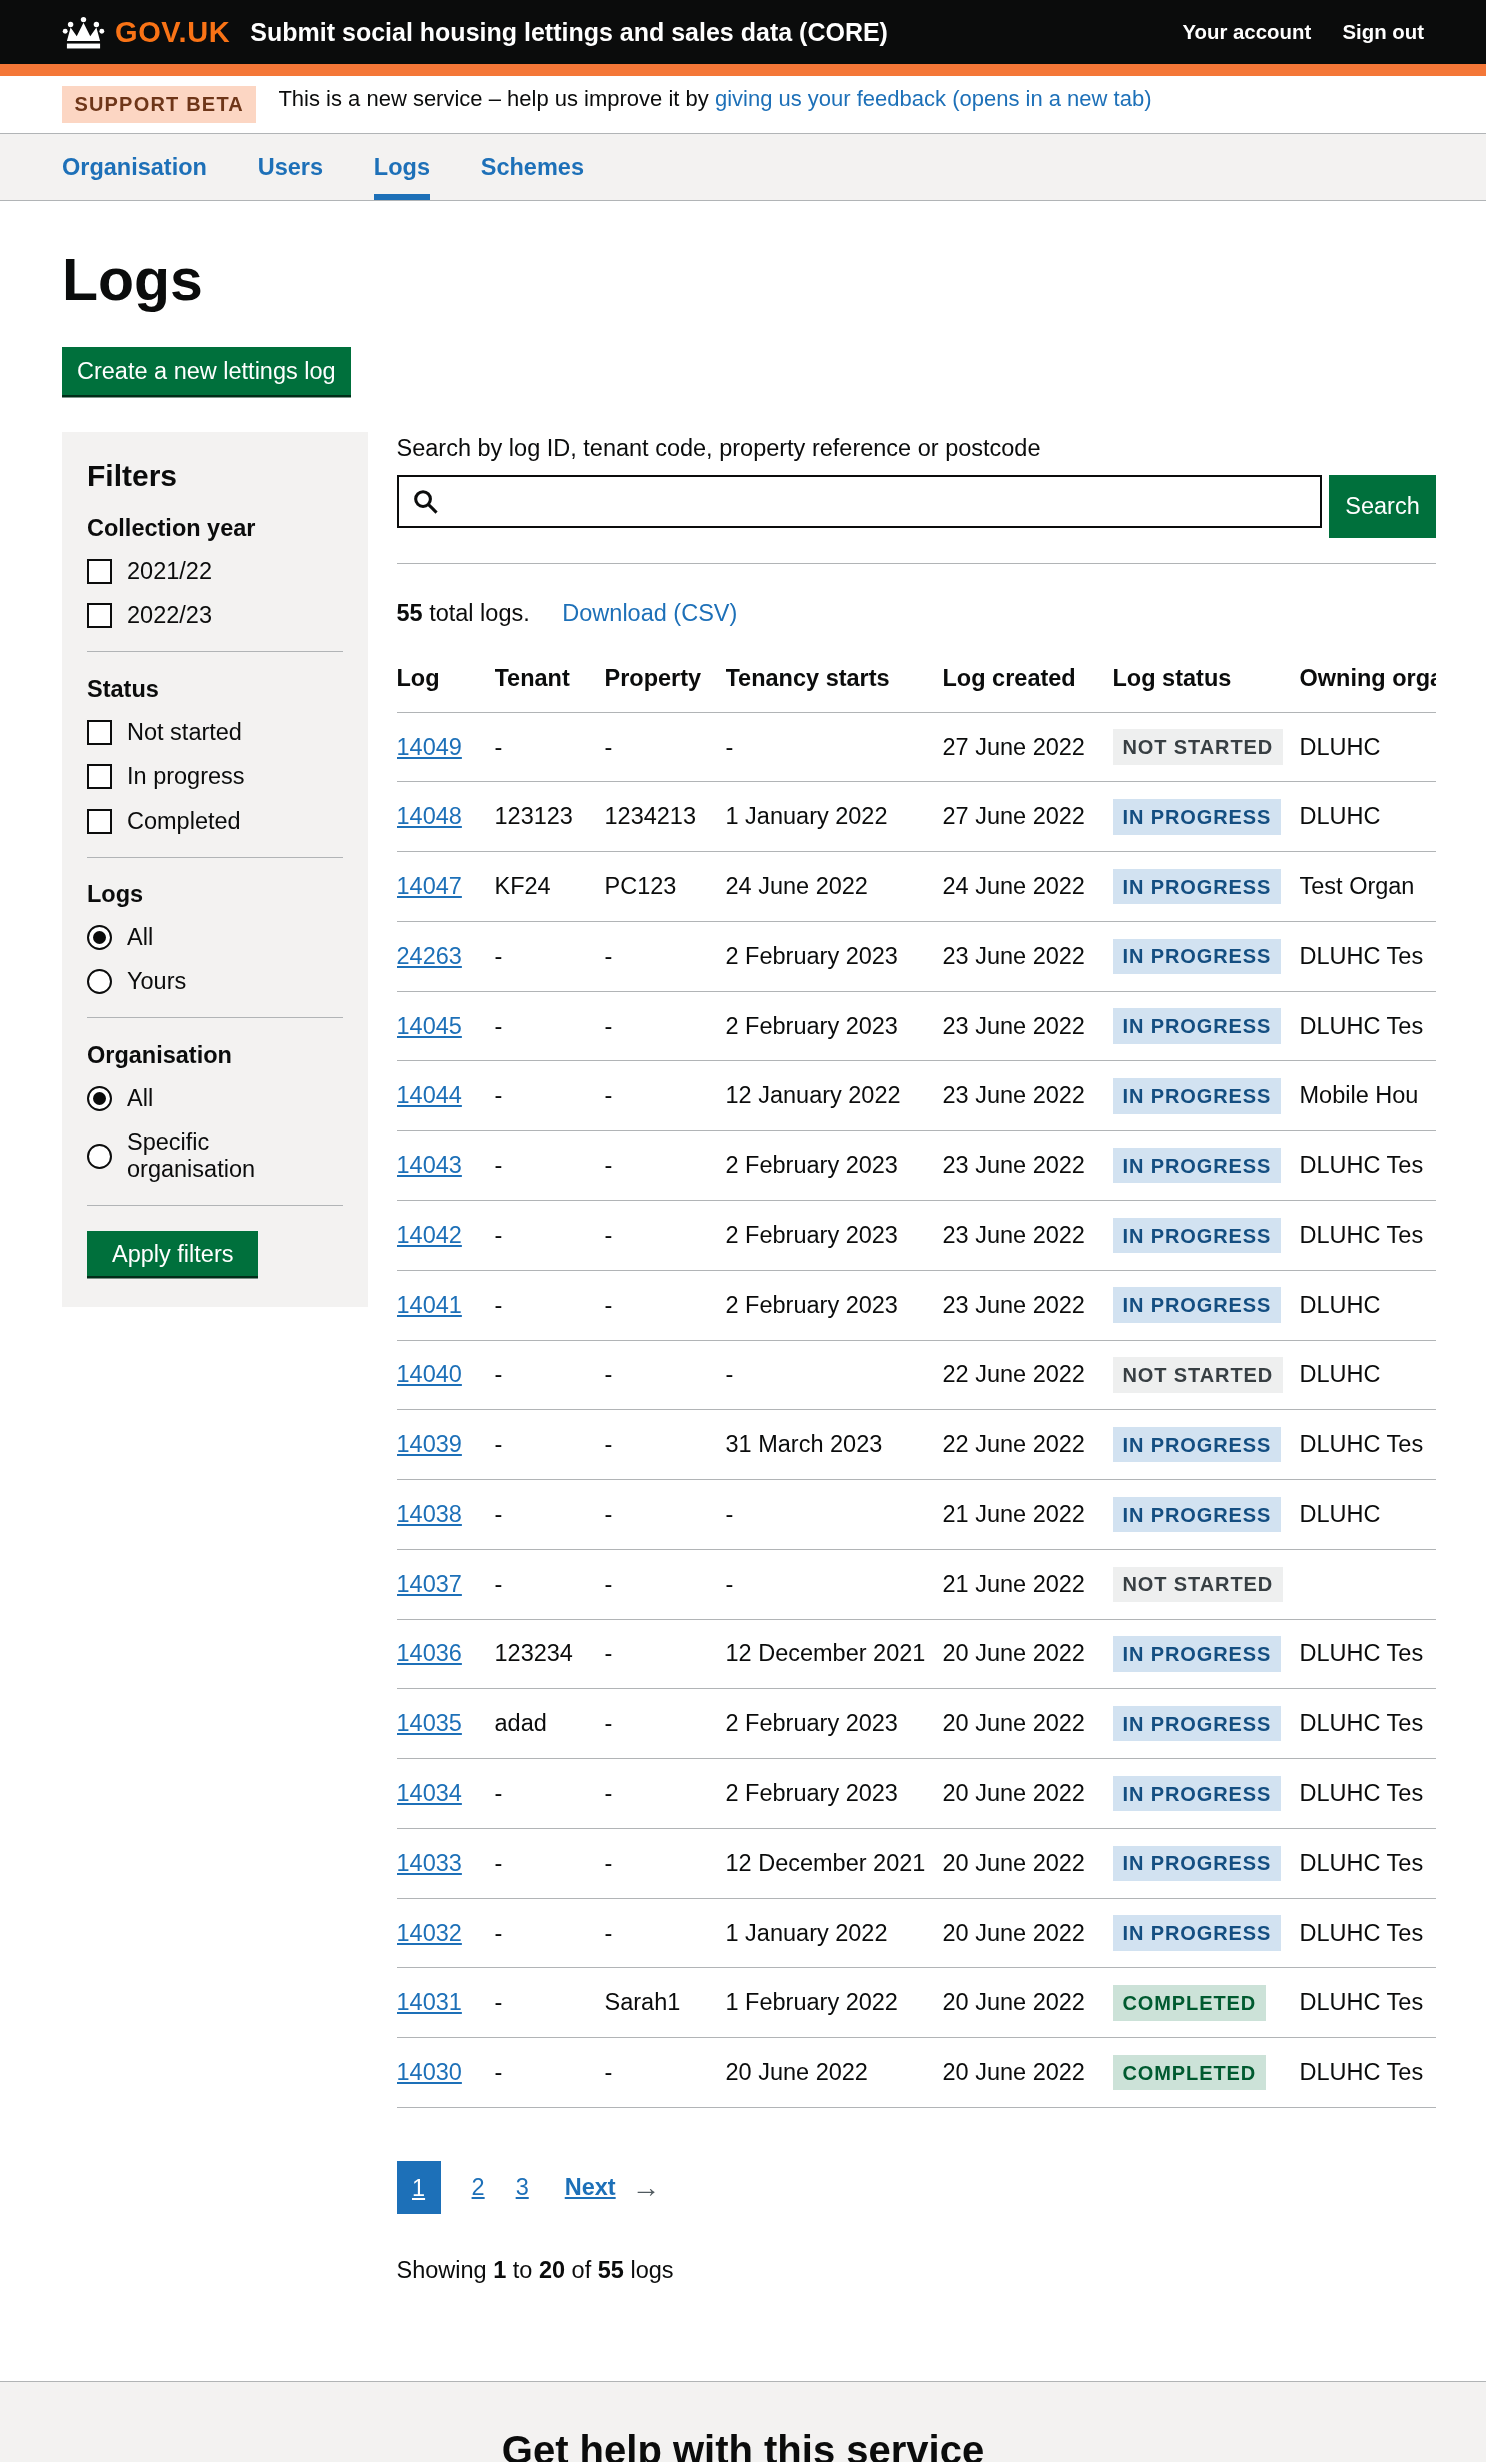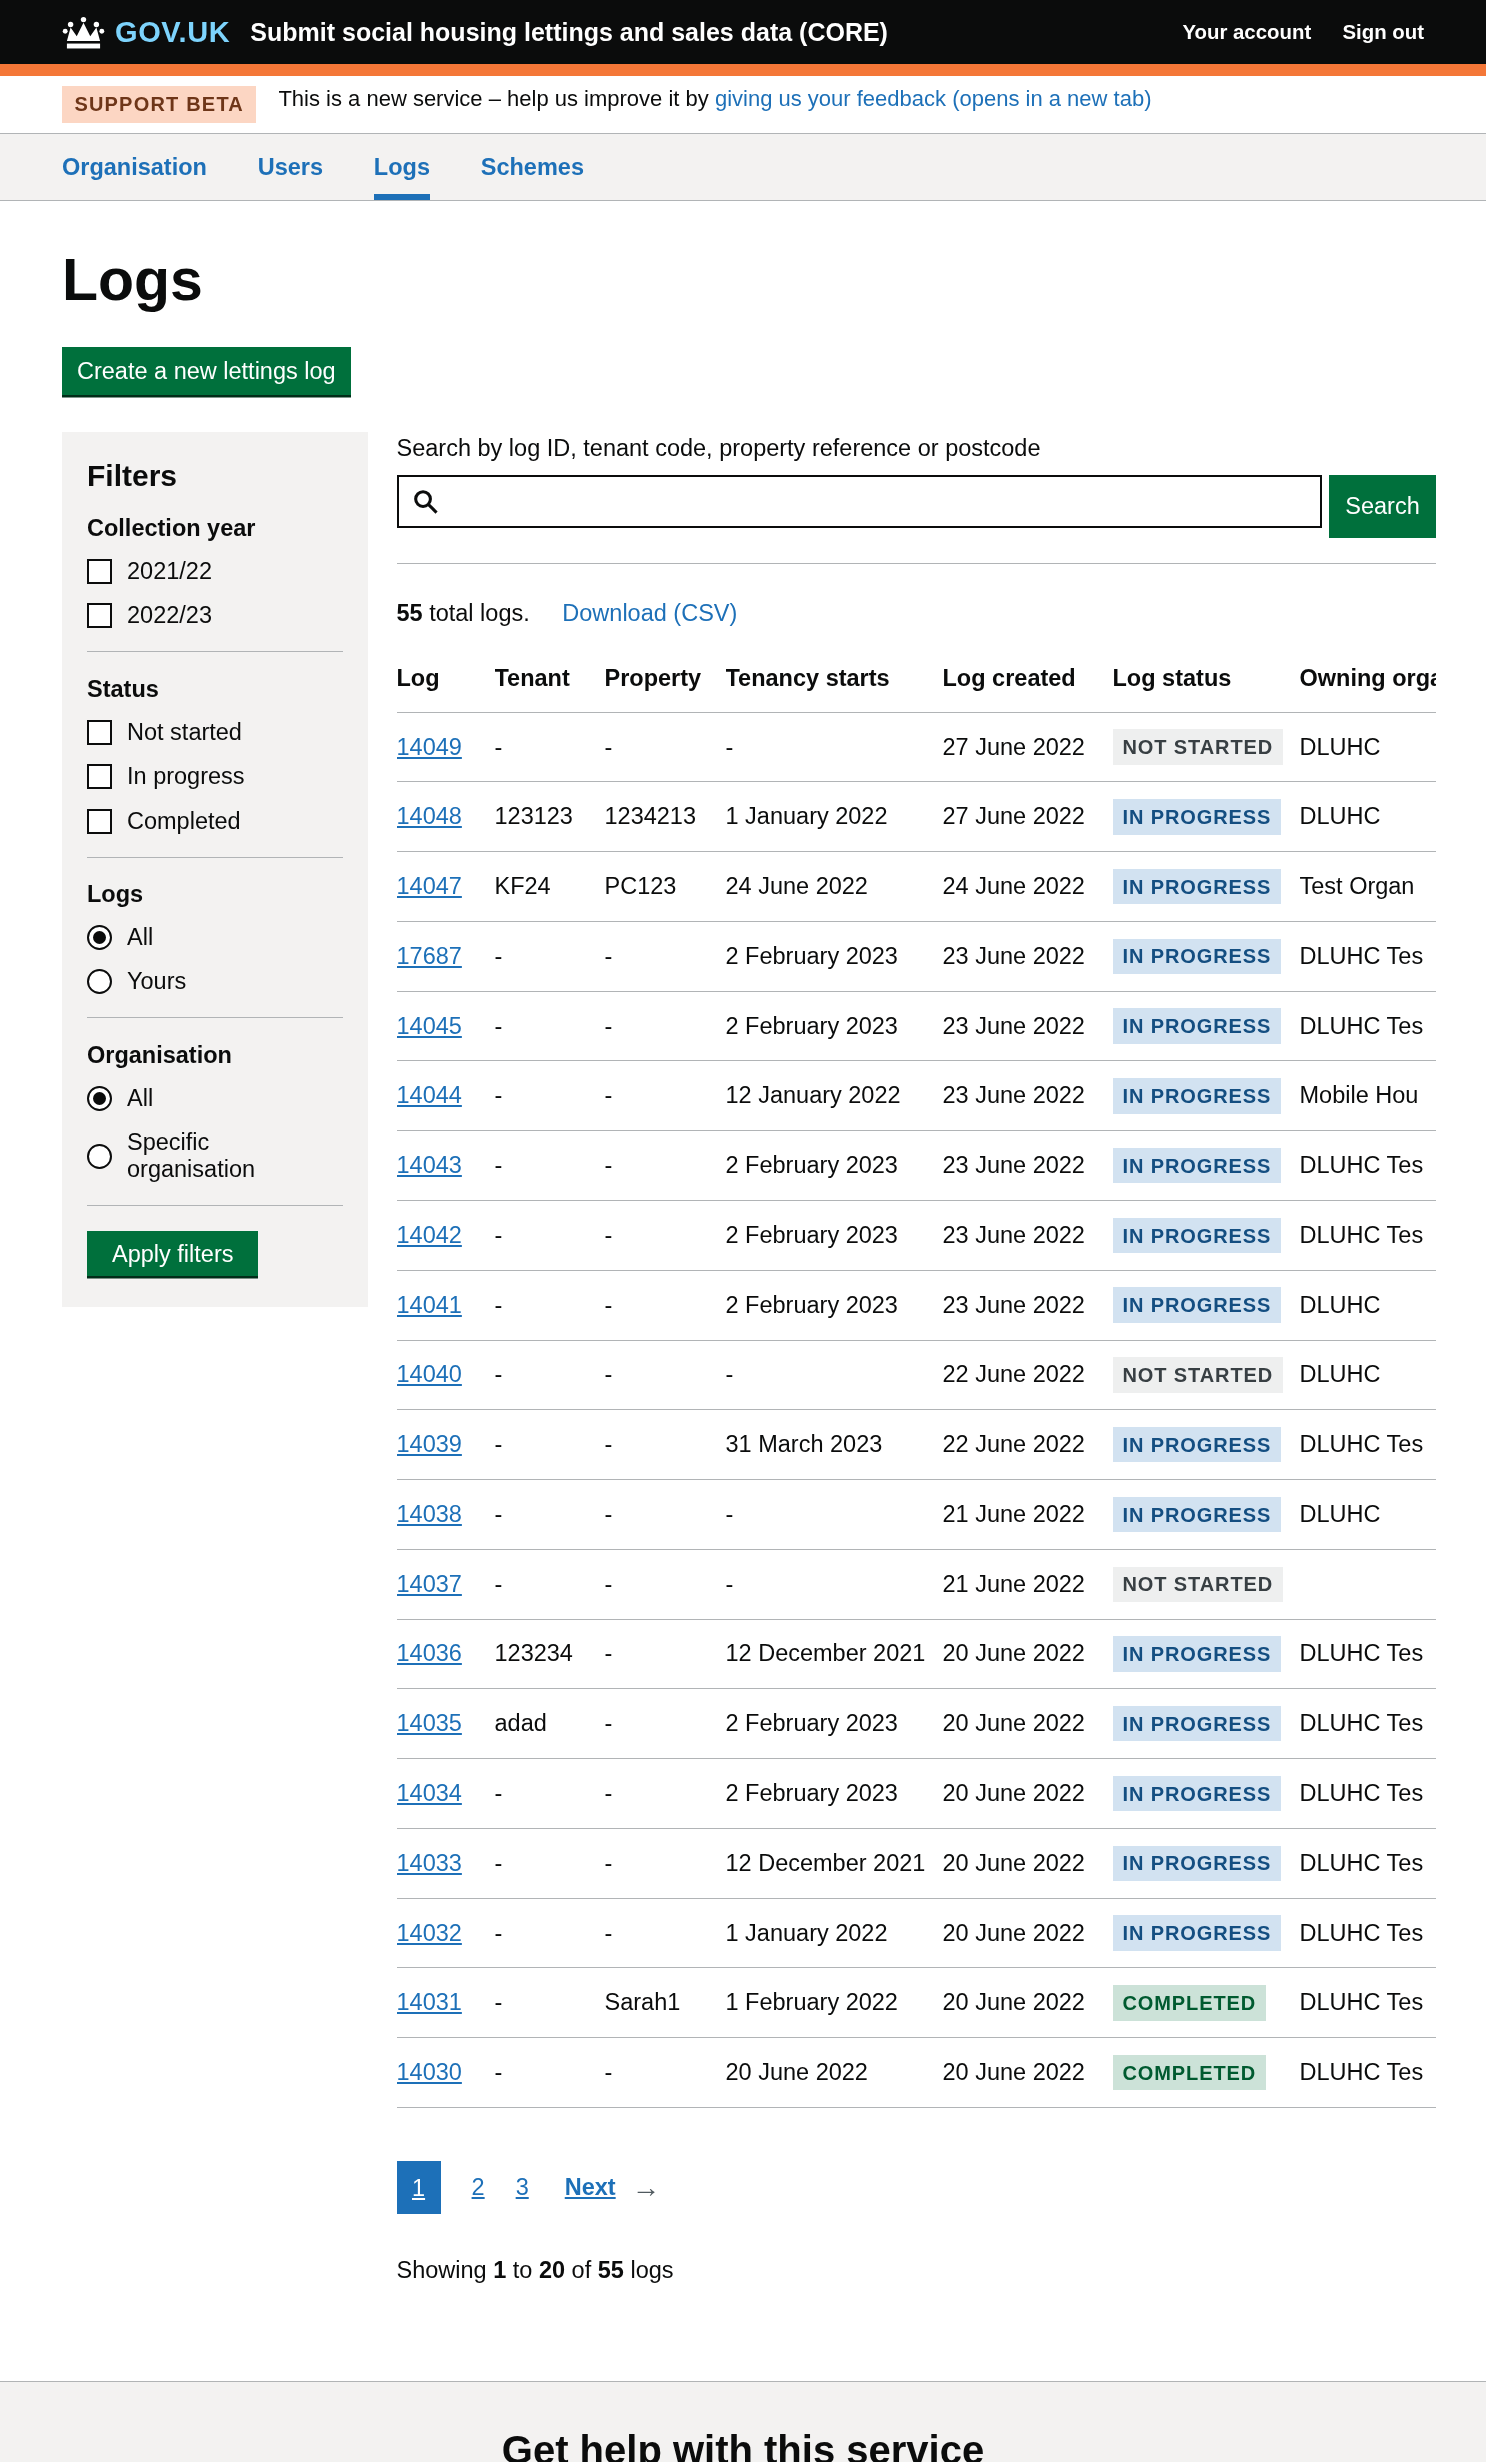--- a/index.html
+++ b/index.html
@@ -17,21 +17,21 @@
     background: #0b0c0c;
     border-bottom: 12.4px solid #f47738;
     height: 76px;
     display: flex;
     align-items: center;
     justify-content: space-between;
     padding: 0 62px;
   }
   .header-left { display: flex; align-items: center; }
   .crown { display: inline-flex; margin-right: 10px; }
-  .logo-text { color: #7dd3fc; font-weight: bold; font-size: 29px; letter-spacing: 0.6px; }
+  .logo-text { color: #f97316; font-weight: bold; font-size: 29px; letter-spacing: 0.6px; }
   .service-name { color: #fff; font-weight: bold; font-size: 25px; margin-left: 20px; text-decoration: none; }
   .header-links a { color: #fff; font-weight: bold; font-size: 20.4px; text-decoration: none; margin-left: 28.5px; }
 
   
   .phase-banner {
     background: #fff;
     padding: 10px 62px;
     border-bottom: 1.2px solid #b1b4b6;
     display: flex;
   }
@@ -329,21 +329,21 @@
             <tr>
               <td><a class="log-link">14047</a></td>
               <td>KF24</td>
               <td>PC123</td>
               <td>24 June 2022</td>
               <td>24 June 2022</td>
               <td><strong class="tag tag-blue">IN PROGRESS</strong></td>
               <td>Test Organ</td>
             </tr>
             <tr>
-              <td><a class="log-link">17687</a></td>
+              <td><a class="log-link">24263</a></td>
               <td>-</td>
               <td>-</td>
               <td>2 February 2023</td>
               <td>23 June 2022</td>
               <td><strong class="tag tag-blue">IN PROGRESS</strong></td>
               <td>DLUHC Tes</td>
             </tr>
             <tr>
               <td><a class="log-link">14045</a></td>
               <td>-</td>

